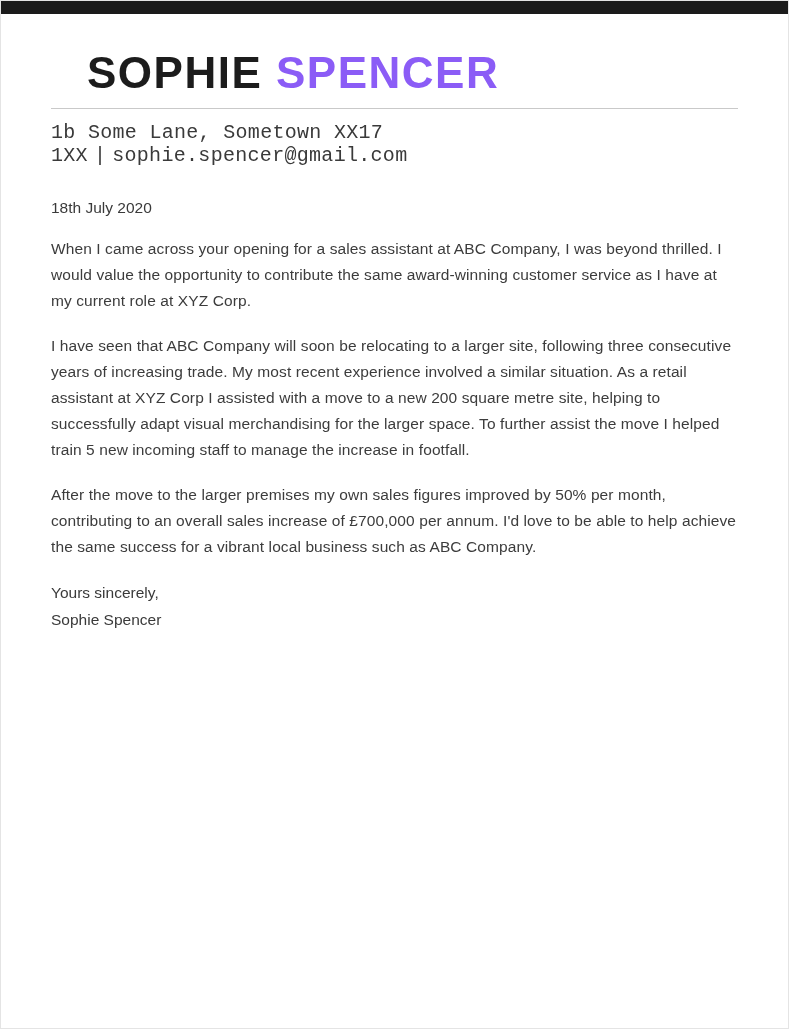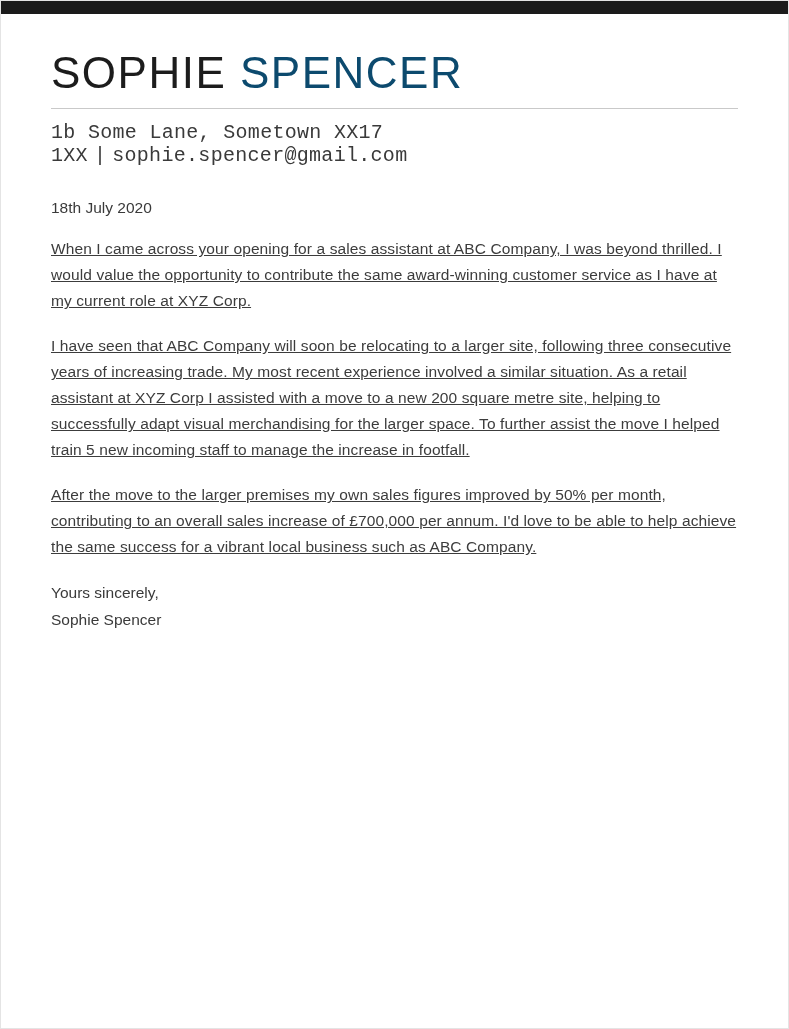--- a/index.html
+++ b/index.html
@@ -27,22 +27,22 @@
     padding: 36px 50px 0 50px;
   }
   h1.name {
     font-size: 44px;
     line-height: 1.05;
     letter-spacing: 1.5px;
     color: #1c1c1c;
     font-weight: normal;
     white-space: nowrap;
   }
-  h1.name .first { font-weight: normal; }
-  h1.name .last { font-weight: normal; color: #0c4a6e; }
+  h1.name .first { font-weight: bold; margin-left: 36px; }
+  h1.name .last { font-weight: bold; color: #8b5cf6; }
   .rule {
     border-bottom: 1px solid #c9c9c9;
     margin-top: 12px;
   }
   .contact {
     margin-top: 12px;
     font-size: 20px;
     letter-spacing: 0.3px;
     color: #3a3a3a;
     font-family: Liberation Mono, monospace;
@@ -62,21 +62,20 @@
     font-size: 15.5px;
     line-height: 26px;
   }
   p.body-par {
     margin-top: 19px;
     font-size: 15.5px;
     line-height: 26px;
     letter-spacing: 0.1px;
     color: #3c3c3c;
     text-align: left;
-    text-decoration: underline;
   }
   .closing {
     margin-top: 19px;
     font-size: 15.5px;
     line-height: 27px;
   }
   .signature {
     font-size: 15.5px;
     line-height: 27px;
   }

